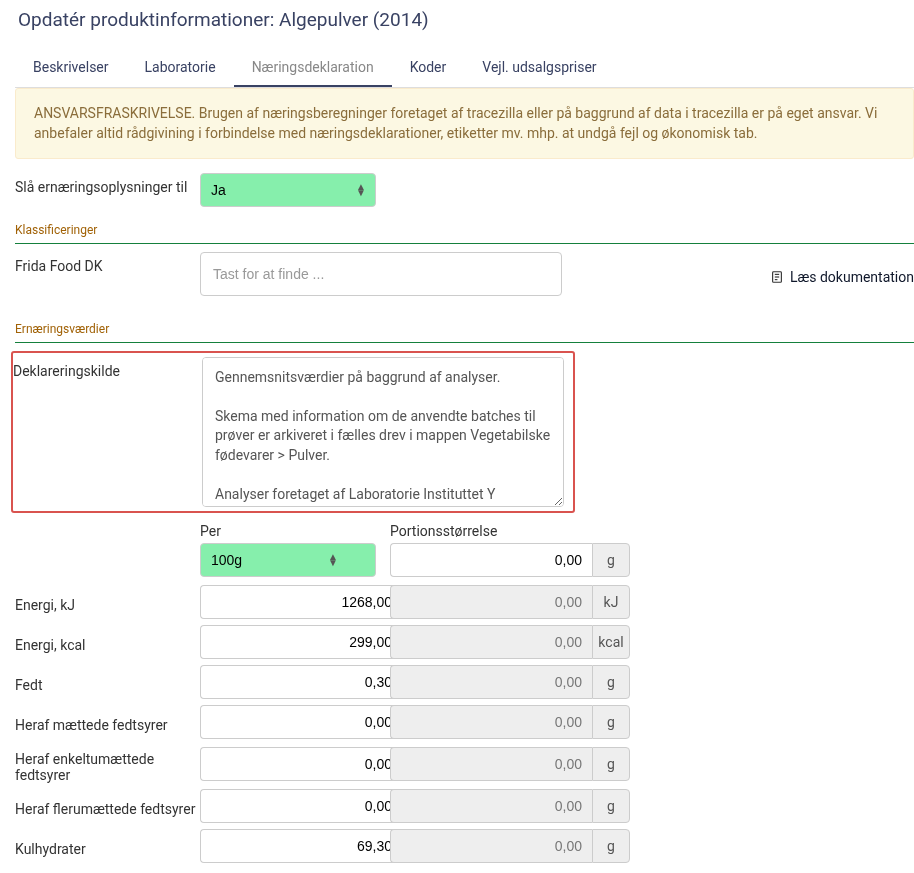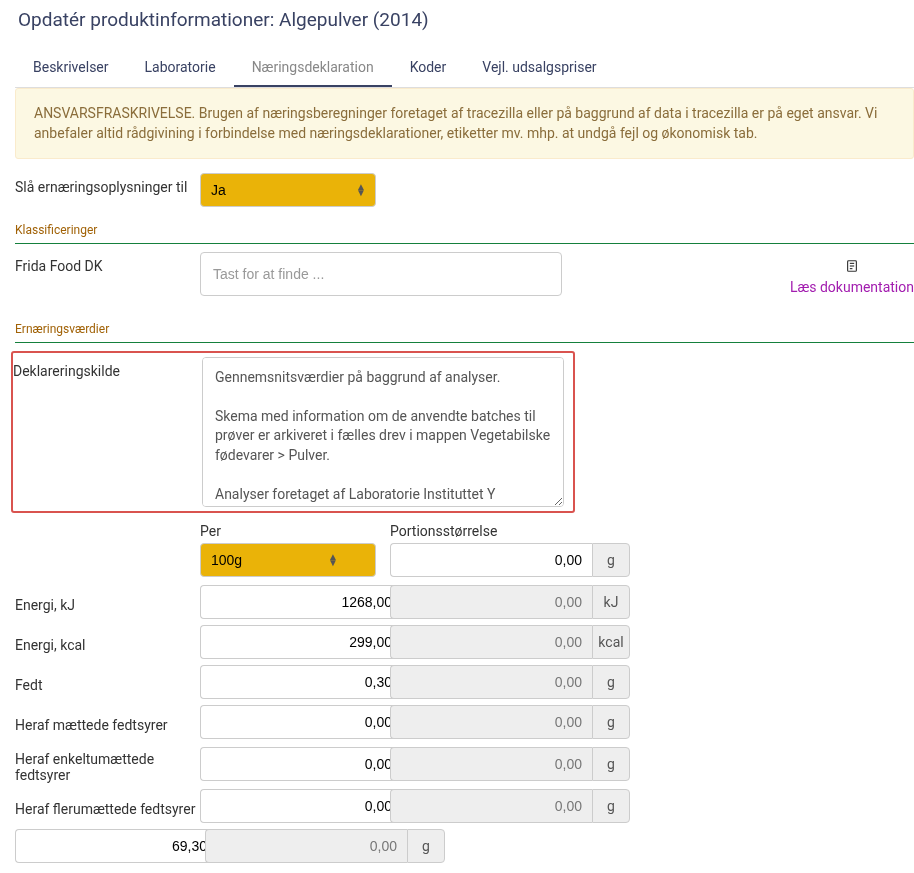--- a/index.html
+++ b/index.html
@@ -61,21 +61,21 @@
     color: #a16207;
     padding: 8px 0 6px;
     border-bottom: 1px solid #15803d;
     margin-bottom: 8px;
   }
   select.form-sel, .form-inp, .form-txt {
     border: 1px solid #ccc;
     border-radius: 4px;
     padding: 6px 10px;
     font-size: 14px;
-    background: #eab308;
+    background: #86efac;
   }
   select.form-sel {
     width: 176px;
     height: 34px;
     appearance: none;
     background-image: none;
     position: relative;
   }
   .sel-wrap { position: relative; display:inline-block;}
   .sel-caret {
@@ -105,27 +105,26 @@
     border-radius: 4px;
     padding: 7px 14px;
     font-size: 14px;
     cursor: pointer;
     display: inline-flex;
     align-items: center;
     gap: 6px;
   }
   .link-doc {
     margin-left: auto;
-    color: #a21caf;
+    color: #0f172a;
     font-size: 14px;
     display: inline-flex;
     align-items: center;
     gap: 6px;
     padding-top: 7px;
-    flex-direction: column;
   }
   .textarea {
     width: 362px;
     height: 150px;
     border: 1px solid #ccc;
     border-radius: 4px;
     padding: 10px 12px;
     font-size: 14px;
     font-family: inherit;
     line-height: 1.4;
@@ -346,20 +345,21 @@
         <input type="text" value="0,00" style="">
         <span class="unit">g</span>
       </div>
       <div class="input-group disabled">
         <input type="text" value="0,00" readonly="" style="">
         <span class="unit">g</span>
       </div>
     </div>
       </div>
       <div class="nutri-row">
+    <div class="label-col">Kulhydrater</div>
     <div class="ctrl-col">
       <div class="input-group">
         <input type="text" value="69,30" style="">
         <span class="unit">g</span>
       </div>
       <div class="input-group disabled">
         <input type="text" value="0,00" readonly="" style="">
         <span class="unit">g</span>
       </div>
     </div>

